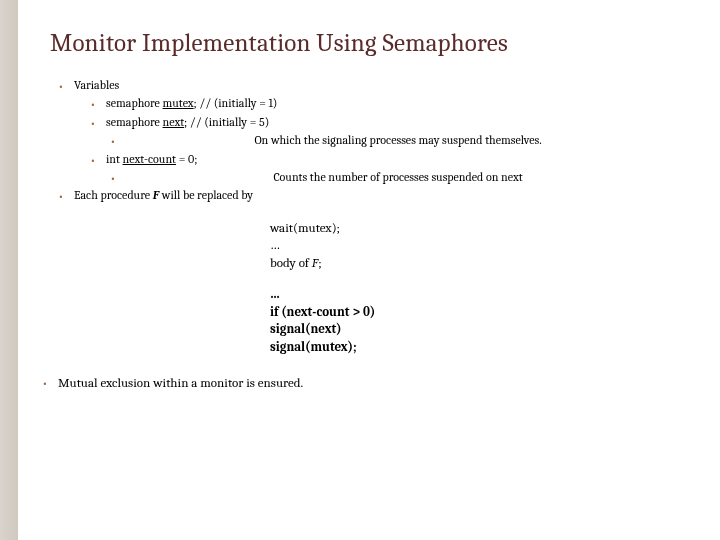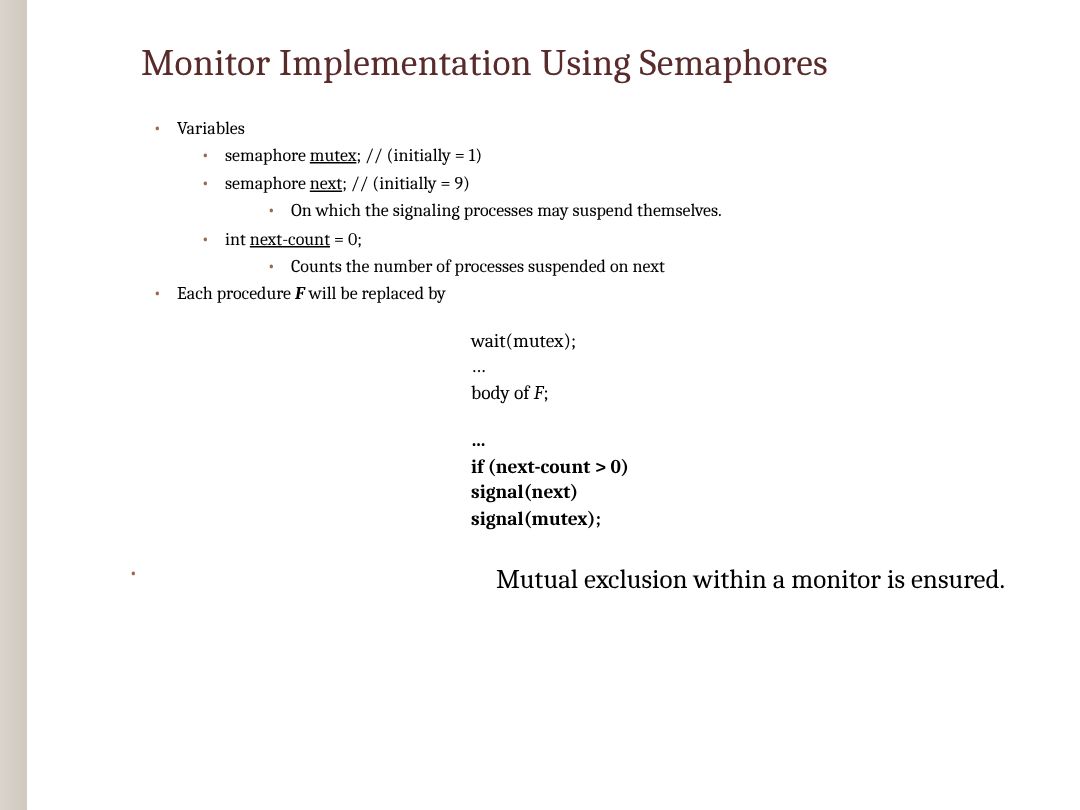--- a/index.html
+++ b/index.html
@@ -17,33 +17,33 @@
     left: 0; top: 0;
     width: 18px;
     height: 540px;
     background: linear-gradient(to right, #d9d4cc, #cfc9be);
   }
   .slide {
     position: absolute;
     left: 18px; top: 0;
     width: 702px;
     height: 407px;
-    padding: 28px 50px 28px 76px;
+    padding: 28px 50px 28px 32px;
   }
   .title {
     font-size: 25px;
     color: #5a2b2b;
     font-weight: 400;
     margin-bottom: 20px;
     letter-spacing: 0.2px;
   }
   ul { list-style: none; }
   .lvl1 { margin-left: 24px; }
   .lvl2 { margin-left: 56px; }
-  .lvl3 { margin-left: 100px; }
+  .lvl3 { margin-left: 76px; text-align: center; }
   .li {
     position: relative;
     font-size: 12px;
     line-height: 1.45;
     margin-bottom: 1px;
   }
   .li::before {
     content: "•";
     position: absolute;
     left: -16px;
@@ -59,25 +59,24 @@
     margin: 14px 0 14px 220px;
     font-weight: 400;
   }
   .code-block2 {
     font-size: 13px;
     line-height: 1.35;
     margin: 6px 0 18px 220px;
     font-weight: 700;
   }
   .final {
-    font-size: 18px;
+    font-size: 13px;
     margin-left: 8px;
     position: relative;
     line-height: 1.45;
-    text-align: right;
   }
   .final::before {
     content: "•";
     position: absolute;
     left: -16px;
     color: #9a6a4a;
     font-size: 13px;
   }
 </style>
 </head>
@@ -88,21 +87,21 @@
 <div class="slide">
 
   <h1 class="title">Monitor Implementation Using Semaphores</h1>
 
   <ul>
     <li class="li lvl1">Variables</li>
     <li class="li lvl2">
       <span>semaphore </span><span class="u">mutex</span><span>;  // (initially  = 1)</span>
     </li>
     <li class="li lvl2">
-      <span>semaphore </span><span class="u">next</span><span>;     // (initially  = 9)</span>
+      <span>semaphore </span><span class="u">next</span><span>;     // (initially  = 5)</span>
     </li>
     <li class="li lvl3">On which the signaling processes may suspend themselves.</li>
     <li class="li lvl2">
       <span>int </span><span class="u">next-count</span><span> = 0;</span>
     </li>
     <li class="li lvl3">Counts the number of processes suspended on next</li>
     <li class="li lvl1">
       <span>Each procedure </span><span class="it b">F</span><span>  will be replaced by</span>
     </li>
   </ul>

